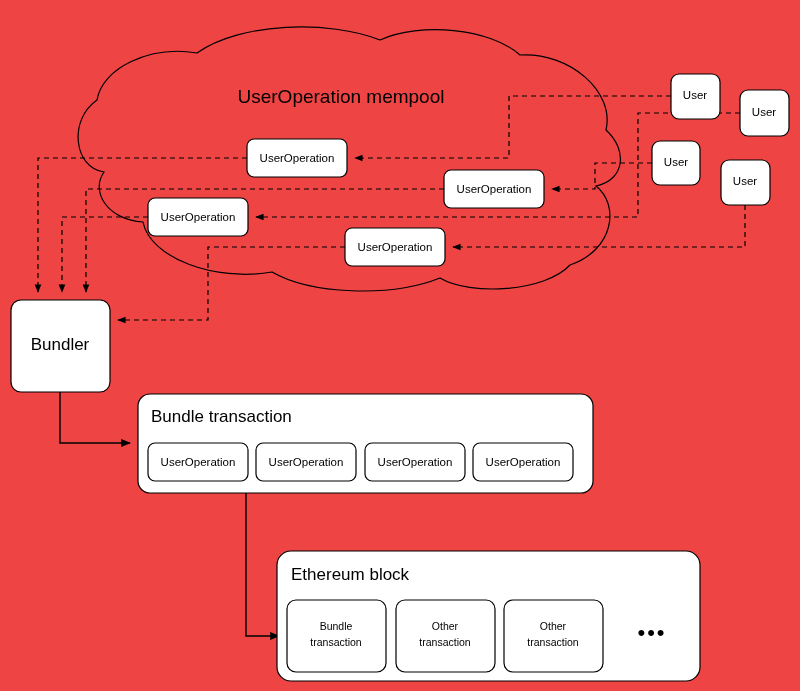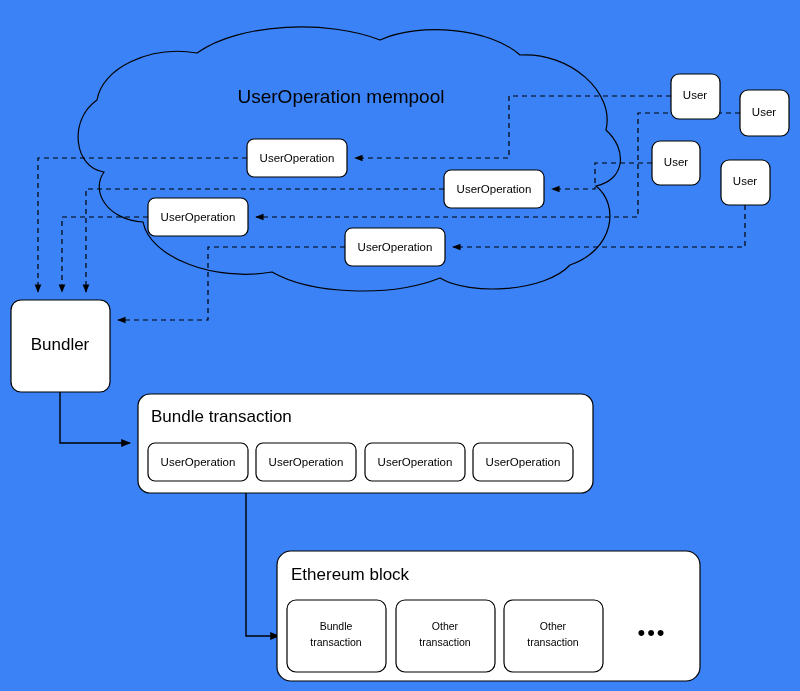--- a/index.html
+++ b/index.html
@@ -4,21 +4,21 @@
 <style>
   html, body {
     margin: 0;
     padding: 0;
     background: #ffffff;
   }
   #canvas {
     position: relative;
     width: 800px;
     height: 691px;
-    background: #3b82f6;
+    background: #ef4444;
     font-family: "Liberation Sans", sans-serif;
     overflow: hidden;
   }
   svg.layer {
     position: absolute;
     top: 0;
     left: 0;
     width: 800px;
     height: 691px;
   }

